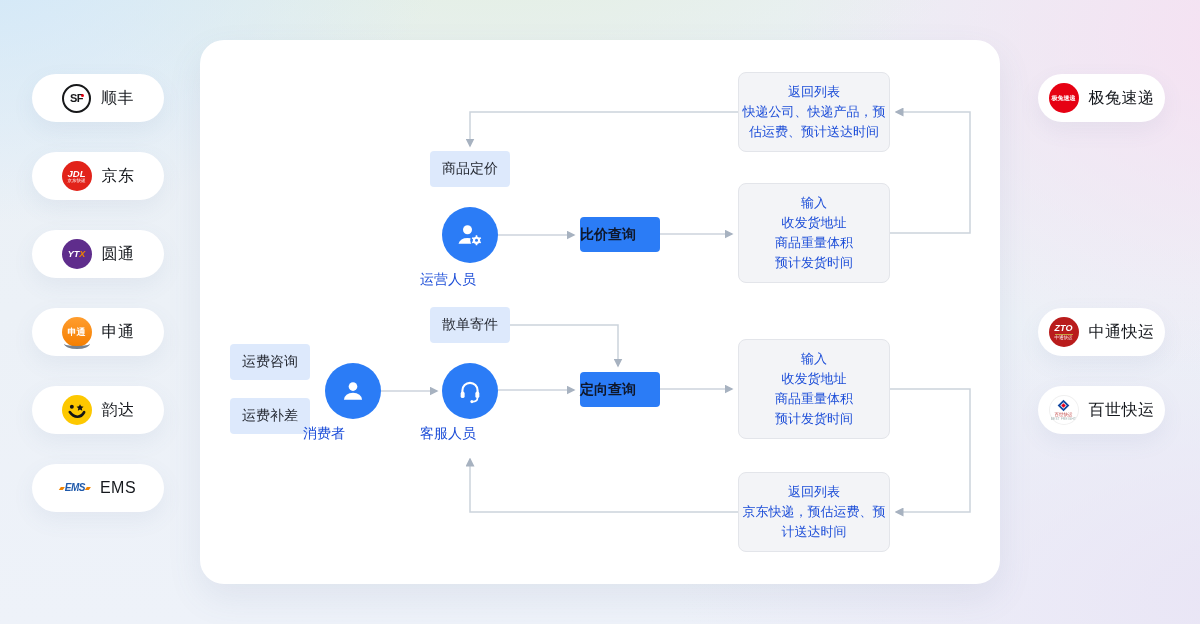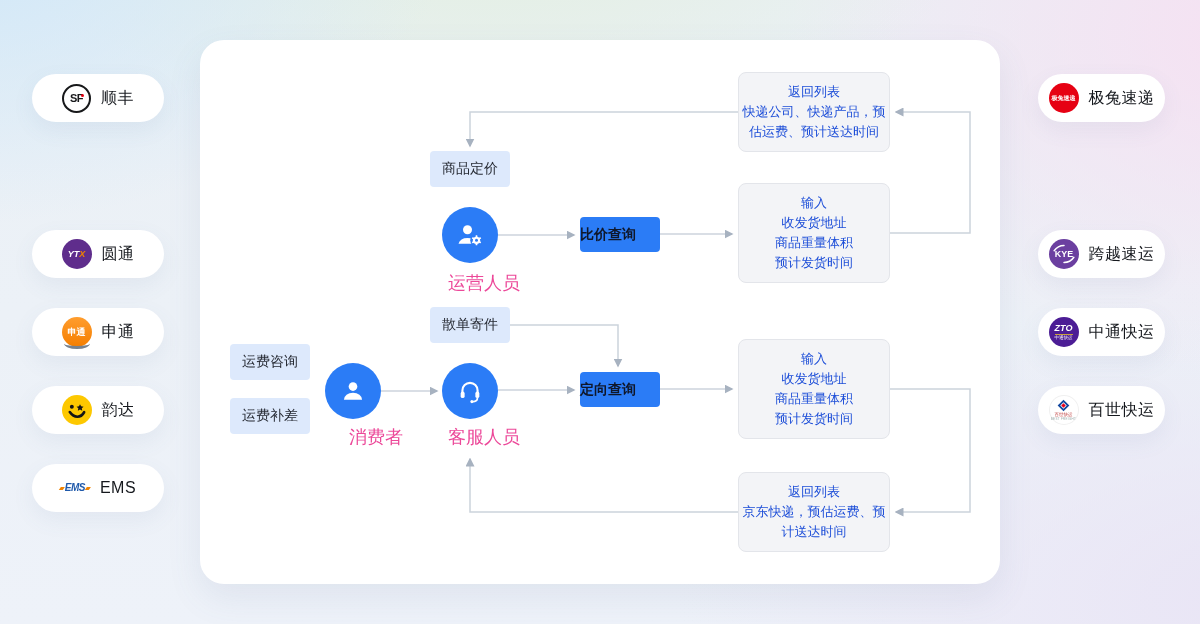--- a/index.html
+++ b/index.html
@@ -35,21 +35,21 @@
   .logo-yto .x{font-size:9px;font-weight:800;font-style:italic;color:#f08300;line-height:1;}
   .logo-sto{background:linear-gradient(180deg,#ff9d2e,#f57e00);}
   .logo-sto b{font-size:9px;color:#fff;font-style:normal;}
   .logo-sto::after{content:"";position:absolute;left:2px;right:2px;bottom:-2px;height:8px;
     border-radius:50%;border-bottom:3px solid #78828e;}
   .logo-ems{background:#fff;flex-direction:row;gap:1px;}
   .logo-ems b{font-size:10px;color:#1f59aa;letter-spacing:-.5px;}
   .wing{display:inline-block;width:6px;height:2.5px;background:#f08300;transform:skewX(-35deg);}
   .logo-jt{background:#e60113;}
   .logo-jt b{font-size:6px;font-style:normal;white-space:nowrap;color:#fff;}
-  .logo-zto{background:#4c1d95;}
+  .logo-zto{background:#b91c1c;}
   .logo-zto b{font-size:9px;color:#fff;}
   .logo-zto .sub{font-size:4.5px;color:#fff;margin-top:1px;border-top:.5px solid #c9a13d;padding-top:.5px;}
   .logo-best{background:#fff;box-shadow:0 0 0 1px #f0f0f0 inset;}
   .logo-best .sub{font-size:4.5px;color:#b33;margin-top:.5px;white-space:nowrap;}
   .logo-best .sub2{font-size:3px;color:#9aa;letter-spacing:.3px;}
   .logo-svg{display:block;}
   
   .panel{position:absolute;left:200px;top:40px;width:800px;height:544px;background:#fff;
     border-radius:24px;box-shadow:0 14px 34px rgba(90,110,150,.10);}
   .connectors{position:absolute;left:0;top:0;pointer-events:none;}
@@ -57,32 +57,39 @@
   .lbox{position:absolute;width:80px;height:36px;background:#dde9fc;border-radius:4px;
     display:flex;align-items:center;justify-content:center;font-size:14px;color:#262a33;}
   .bbtn{position:absolute;width:80px;height:35px;background:#2b7cf6;border-radius:4px;border:none;
     display:flex;align-items:center;justify-content:flex-start;font-size:14px;color:#0f172a;font-weight:700;
     cursor:pointer;}
   .gbox{position:absolute;width:152px;background:#f3f4f7;border:1px solid #e3e5ea;border-radius:8px;
     display:flex;flex-direction:column;align-items:center;justify-content:center;
     font-size:13px;color:#1d4ed8;line-height:20px;text-align:center;box-sizing:border-box;}
   .fcircle{position:absolute;width:56px;height:56px;border-radius:50%;background:#2b7cf6;
     display:flex;align-items:center;justify-content:center;}
-  .flabel{position:absolute;width:100px;text-align:right;font-size:18px;color:#ec4899;}
+  .flabel{position:absolute;width:100px;text-align:left;font-size:14px;color:#1d4ed8;}
 </style>
 </head>
 <body>
 
 <div class="stage">
 
   <div class="pill pill-l" style="top:74px">
     <span class="logo logo-sf">
         <b>SF</b>
       </span>
     <span class="pill-label">顺丰</span>
+  </div>
+  <div class="pill pill-l" style="top:152px">
+    <span class="logo logo-jdl">
+      <b>JDL</b>
+      <span class="sub">京东快递</span>
+    </span>
+    <span class="pill-label">京东</span>
   </div>
   <div class="pill pill-l" style="top:230px">
     <span class="logo logo-yto">
       <b>YT</b>
       <span class="x">X</span>
     </span>
     <span class="pill-label">圆通</span>
   </div>
   <div class="pill pill-l" style="top:308px">
     <span class="logo logo-sto">
@@ -108,31 +115,20 @@
       <i class="wing"></i>
     </span>
     <span class="pill-label">EMS</span>
   </div>
 
   <div class="pill pill-r" style="top:74px">
     <span class="logo logo-jt">
         <b>极兔速递</b>
       </span>
     <span class="pill-label">极兔速递</span>
-  </div>
-  <div class="pill pill-r" style="top:230px">
-    <span class="logo">
-      <svg class="logo-svg" width="30" height="30" viewBox="0 0 32 32">
-        <circle cx="16" cy="16" r="16" fill="#6b3fa0"></circle>
-        <path d="M5.5 12.5c2.5-3.6 6.2-5.6 10.5-5.6" stroke="#fff" stroke-width="1.6" fill="none" stroke-linecap="round"></path>
-        <path d="M26.5 19.5c-2.5 3.6-6.2 5.6-10.5 5.6" stroke="#fff" stroke-width="1.6" fill="none" stroke-linecap="round"></path>
-        <text x="16" y="19.6" text-anchor="middle" font-size="9.5" font-weight="800" fill="#ffffff">KYE</text>
-      </svg>
-    </span>
-    <span class="pill-label">跨越速运</span>
   </div>
   <div class="pill pill-r" style="top:308px">
     <span class="logo logo-zto">
       <b>ZTO</b>
       <span class="sub">中通快运</span>
     </span>
     <span class="pill-label">中通快运</span>
   </div>
   <div class="pill pill-r" style="top:386px">
     <span class="logo logo-best">

